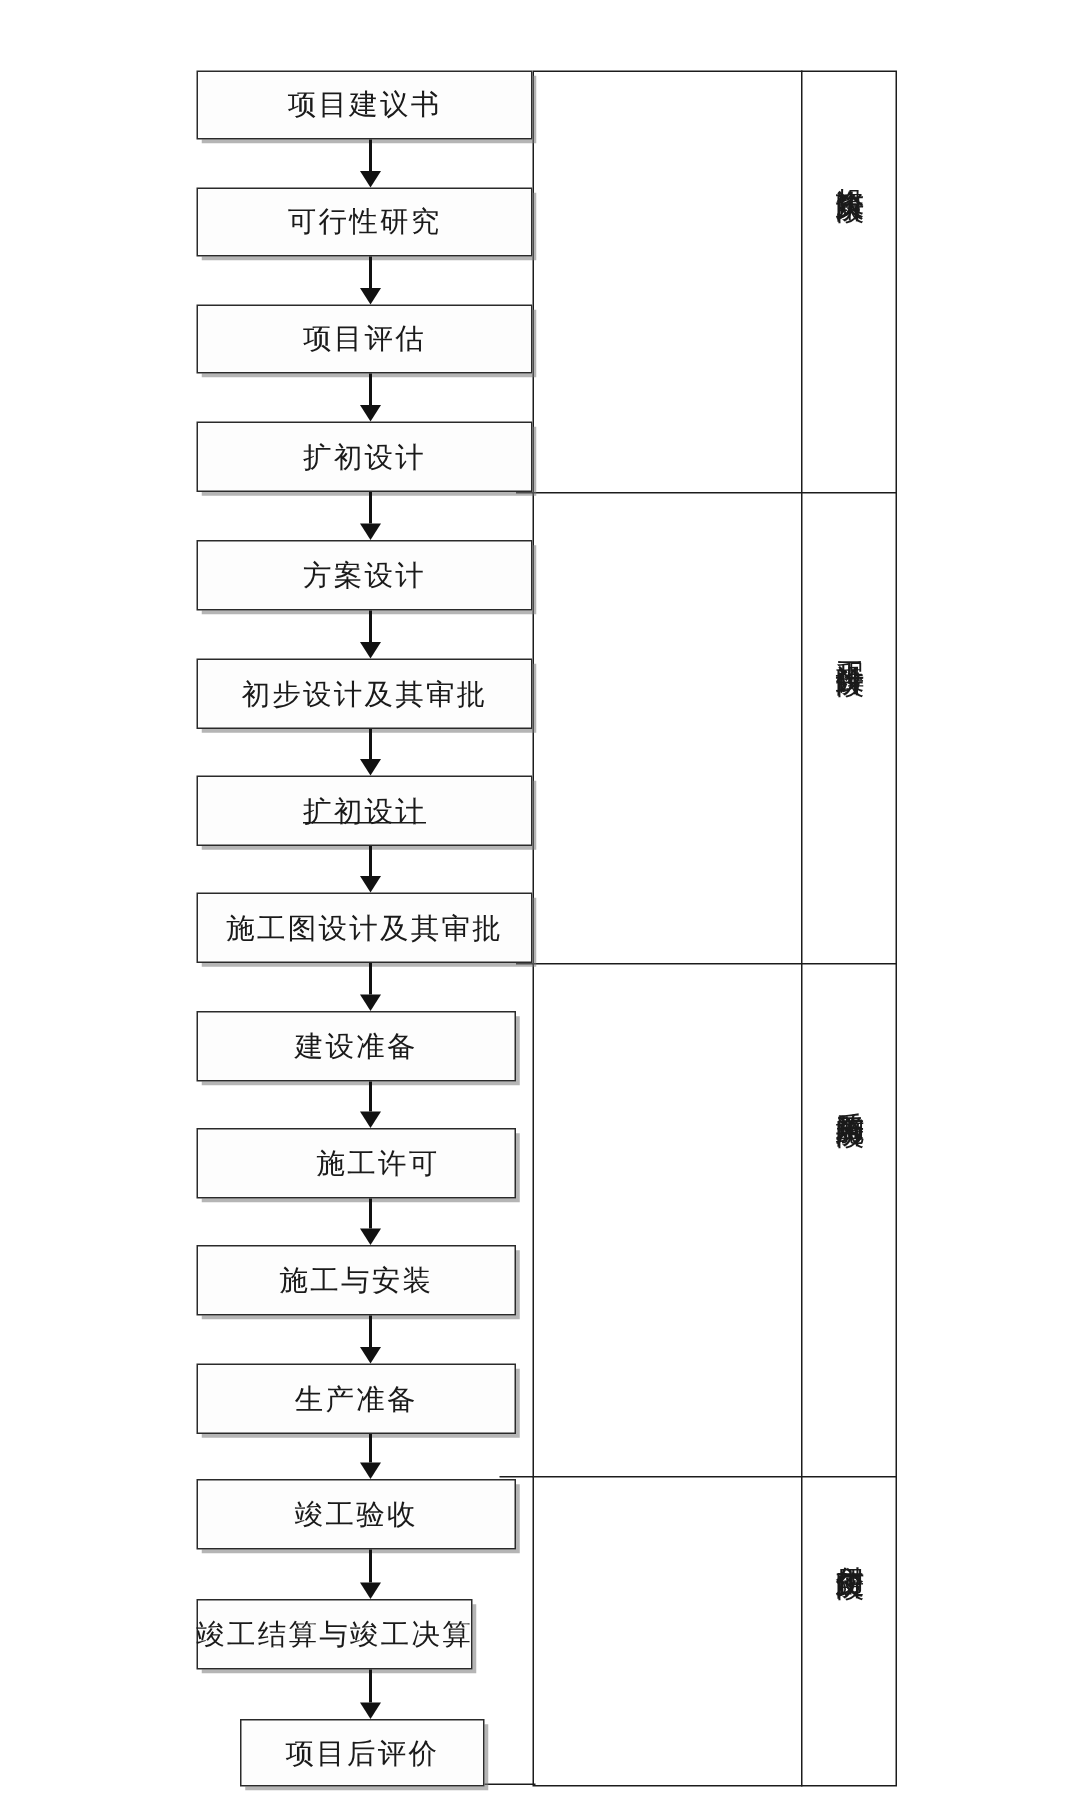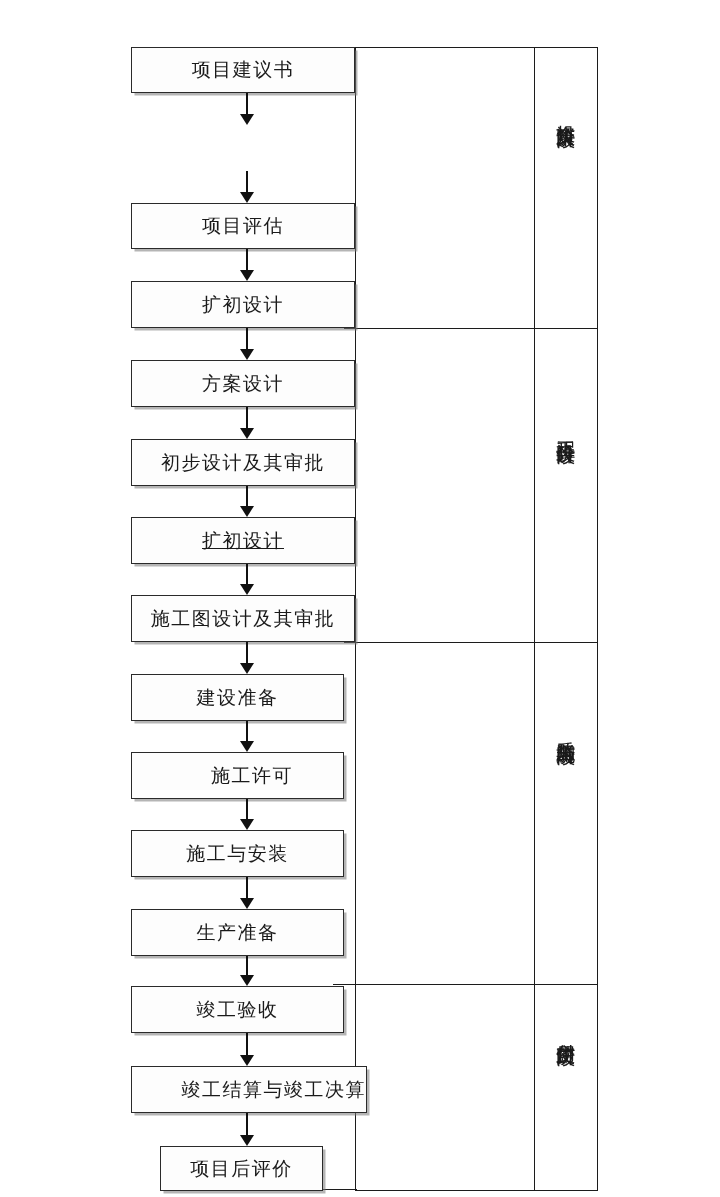--- a/index.html
+++ b/index.html
@@ -142,20 +142,23 @@
   <div class="stage-label" style="top:700px;  height:262px; align-items:flex-start; padding-top:4px;">
     <span class="vtext">采购与施工阶段</span>
   </div>
   <div class="stage-label" style="top:1000px; height:169px; align-items:flex-start; padding-top:6px;">
     <span class="vtext">交付使用阶段</span>
   </div>
 
   <div class="node" style="left:131px; top:25px;   width:224px; height:46px;">
       <span>项目建议书</span>
     </div>
+  <div class="node" style="left:131px; top:103px;  width:224px; height:46px;">
+      <span>可行性研究</span>
+    </div>
   <div class="node" style="left:131px; top:181px;  width:224px; height:46px;">
       <span>项目评估</span>
     </div>
   <div class="node" style="left:131px; top:259px;  width:224px; height:47px;">
       <span>扩初设计</span>
     </div>
 
   <div class="node" style="left:131px; top:338px;  width:224px; height:47px;">
       <span>方案设计</span>
     </div>
@@ -178,21 +181,21 @@
   <div class="node" style="left:131px; top:887px;  width:213px; height:47px;">
       <span>生产准备</span>
     </div>
   <div class="node" style="left:131px; top:808px;  width:213px; height:47px;">
       <span>施工与安装</span>
     </div>
 
   <div class="node" style="left:131px; top:964px;  width:213px; height:47px;">
       <span>竣工验收</span>
     </div>
-  <div class="node" style="left:131px; top:1044px; width:236px; height:47px;justify-content:flex-end;">
+  <div class="node" style="left:131px; top:1044px; width:184px; height:47px;">
       <span>竣工结算与竣工决算</span>
     </div>
   <div class="node" style="left:160px; top:1124px; width:163px; height:45px;">
       <span>项目后评价</span>
     </div>
 
   <div class="arrow" style="top:71px;   height:32px;">
       <div class="shaft" style="height:21px;"></div>
       <div class="head" style="top:21px;"></div>
     </div>

